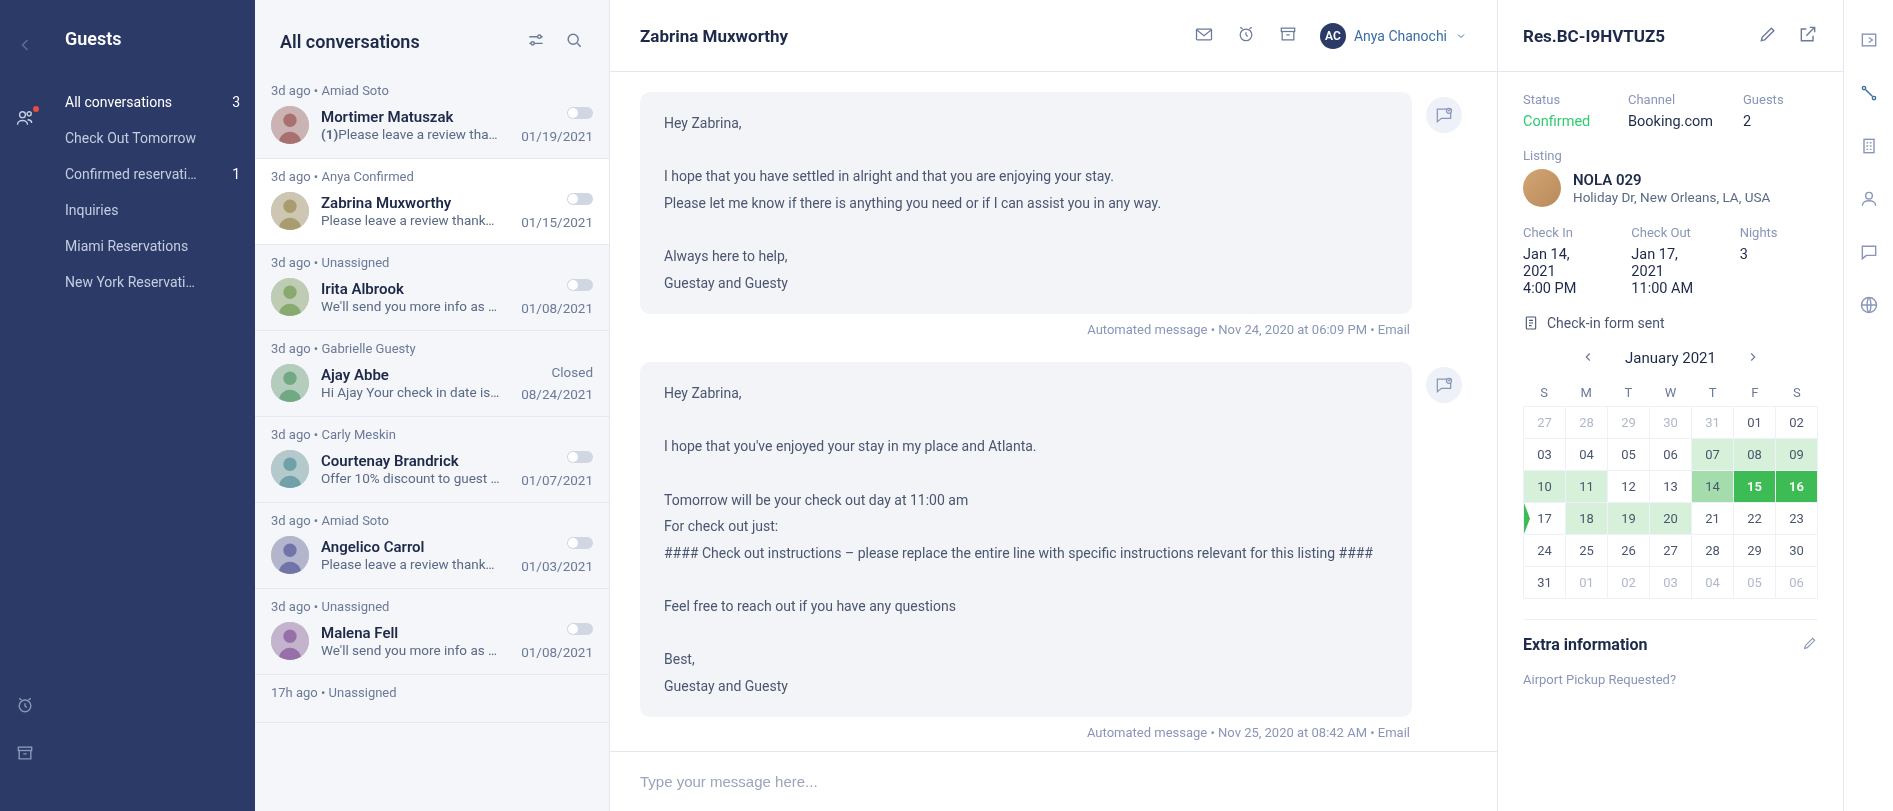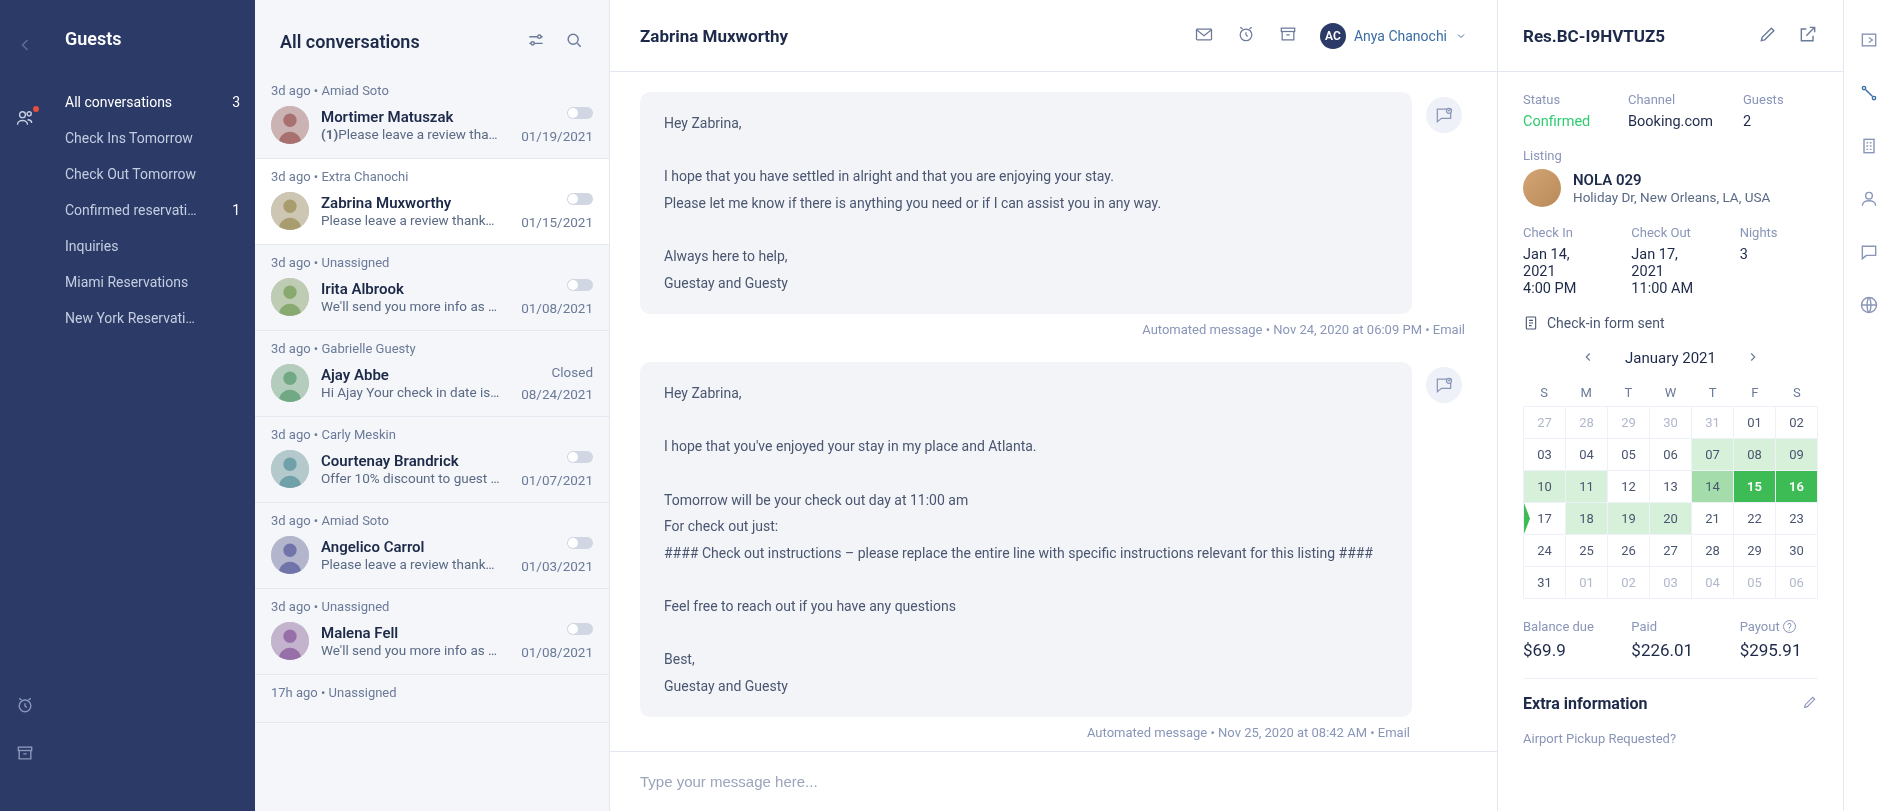--- a/index.html
+++ b/index.html
@@ -118,23 +118,20 @@
 
 <div class="sidebar">
   <div class="sidebar-title">Guests</div>
   <div class="sidebar-spacer"></div>
   <div id="sidebar-items">
       <div class="sidebar-item active">
         <span class="label">All conversations</span>
         <span class="count">3</span>
       </div>
       <div class="sidebar-item">
-        <span class="label">Check Ins Tomorrow</span>
-      </div>
-      <div class="sidebar-item">
         <span class="label">Check Out Tomorrow</span>
       </div>
       <div class="sidebar-item">
         <span class="label">Confirmed reservati…</span>
         <span class="count">1</span>
       </div>
       <div class="sidebar-item">
         <span class="label">Inquiries</span>
       </div>
       <div class="sidebar-item">
@@ -176,21 +173,21 @@
         <div class="conv-name">Mortimer Matuszak</div>
         <div class="conv-prev"><span class="bold">(1)</span>Please leave a review thank…</div>
       </div>
       <div class="conv-right">
         <span><span class="toggle"></span></span>
         <span>01/19/2021</span>
       </div>
     </div>
       </div>
       <div class="conv-item sel">
-    <div class="conv-meta">3d ago • Extra Chanochi</div>
+    <div class="conv-meta">3d ago • Anya Confirmed</div>
     <div class="conv-row">
       <div class="avatar">
             <svg viewBox="0 0 40 40">
               <rect width="40" height="40" fill="hsl(47,20%,75%)"></rect>
               <circle cx="20" cy="15" r="7" fill="hsl(47,25%,55%)"></circle>
               <path d="M8 40c0-8 6-13 12-13s12 5 12 13" fill="hsl(47,25%,55%)"></path>
             </svg>
           </div>
       <div class="conv-mid">
         <div class="conv-name">Zabrina Muxworthy</div>
@@ -344,21 +341,21 @@
 Always here to help,
 Guestay and Guesty</div>
       <div class="msg-icon">
             <svg width="20" height="20" viewBox="0 0 24 24" fill="none" stroke="currentColor" stroke-width="1.5">
               <path d="M4 5h16v11H9l-5 4z"></path>
               <circle cx="18" cy="7" r="3" fill="#eef1f7"></circle>
               <path d="M17 6l1 1 2-2"></path>
             </svg>
           </div>
     </div>
-    <div class="msg-meta" style="">Automated message • Nov 24, 2020  at  06:09 PM  • Email</div>
+    <div class="msg-meta" style="margin-right:55px;">Automated message • Nov 24, 2020  at  06:09 PM  • Email</div>
       </div>
       <div class="msg-wrap">
     <div style="position:relative;margin-right:55px;">
       <div class="msg-bubble">Hey Zabrina,
 
 I hope that you've enjoyed your stay in my place and Atlanta.
 
 Tomorrow will be your check out day at 11:00 am
 For check out just:
 #### Check out instructions – please replace the entire line with specific instructions relevant for this listing ####
@@ -500,34 +497,20 @@
           <div class="cal-cell">30</div>
           <div class="cal-cell">31</div>
           <div class="cal-cell dim">01</div>
           <div class="cal-cell dim">02</div>
           <div class="cal-cell dim">03</div>
           <div class="cal-cell dim">04</div>
           <div class="cal-cell dim">05</div>
           <div class="cal-cell dim">06</div>
         </div>
     </div>
-    <div class="field-row">
-      <div class="field">
-          <div class="field-label">Balance due</div>
-          <div class="field-value" style="font-size:17px;">$69.9</div>
-        </div>
-      <div class="field">
-          <div class="field-label">Paid</div>
-          <div class="field-value" style="font-size:17px;">$226.01</div>
-        </div>
-      <div class="field">
-          <div class="field-label"><span>Payout</span> <span style="display:inline-block;width:13px;height:13px;border:1px solid #8a96b8;border-radius:50%;font-size:10px;text-align:center;line-height:13px;">?</span></div>
-          <div class="field-value" style="font-size:17px;">$295.91</div>
-        </div>
-    </div>
     <div class="extra">
       <h4>Extra information</h4>
       <span style="color:#8a96b8;"><svg width="16" height="16" viewBox="0 0 24 24" fill="none" stroke="currentColor" stroke-width="1.7">
             <path d="M4 20l4-1 11-11-3-3L5 16z"></path>
           </svg></span>
     </div>
     <div class="extra-q">Airport Pickup Requested?</div>
   </div>
 </div>
 

